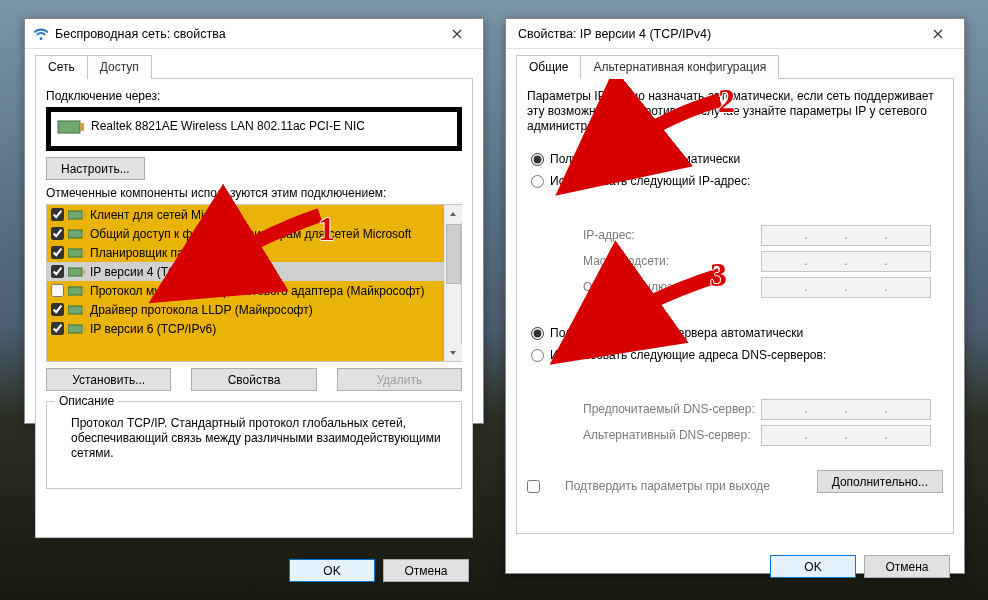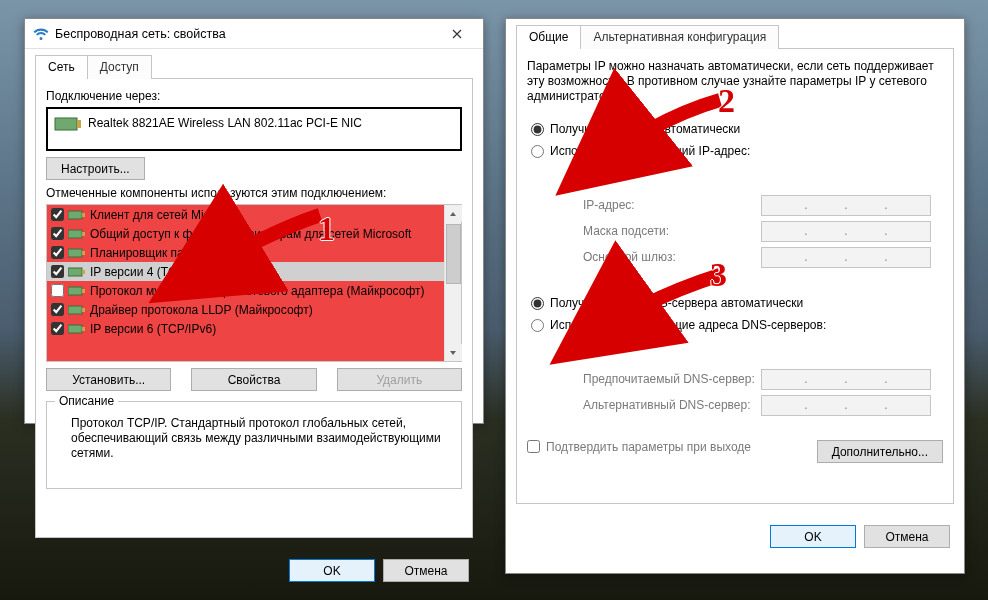--- a/index.html
+++ b/index.html
@@ -74,21 +74,21 @@
     position: relative;
     top: -1px;
     padding: 10px 10px 12px 10px;
   }
 
   .lbl { font-size:12px; color:#000; }
 
   .adapterbox {
     margin-top:4px;
     height: 44px;
-    border:2px solid #000000;
+    border:5px solid #000000;
     display:flex; align-items:flex-start;
     padding:4px 6px;
   }
   .adapter-ico { width:28px;height:22px;margin-right:6px;display:flex;align-items:center;justify-content:center; }
   .adapter-name { font-size:12px; line-height:14px; padding-top:3px; }
 
   .rightrow { display:flex; justify-content:flex-start; margin-top:6px; }
   .btn {
     min-width: 84px;
     height: 23px;
@@ -103,21 +103,21 @@
   .btn:disabled { color:#a0a0a0; }
   .btn-row { display:flex; justify-content:flex-end; gap:8px; padding:10px 14px 14px 0; }
   .btn-row-3 { display:flex; gap:20px; margin-top:6px; }
   .btn-row-3 .btn { flex:1; min-width:0; }
 
   .listframe {
     margin-top:4px;
     height: 158px;
     border:1px solid #c5c5c5;
     position:relative;
-    background:#ef4444;
+    background:#eab308;
   }
   .listinner {
     position:absolute;left:0;top:0;right:17px;bottom:0;
     overflow:hidden;
   }
   .list-item {
     height:19px;
     display:flex; align-items:center;
     padding-left:4px;
     font-size:12px;
@@ -160,21 +160,21 @@
   .ipinput {
     width: 170px; height:21px;
     border:1px solid #c5c5c5; background:#fff;
     display:flex; align-items:center; justify-content:center;
     gap:2px; color:#888;
   }
   .ipinput.disabled{background:#f3f3f3;}
   .ipinput .oct{width:30px;text-align:center;}
   .ipinput .dot{width:6px;text-align:center;}
 
-  .chk-row { display:flex; align-items:flex-start; height:23px; }
+  .chk-row { display:flex; align-items:flex-end; height:23px;gap:19px; }
   .chk-row input[type=checkbox]{width:13px;height:13px;margin:0 6px 0 0;}
   .chk-row label{font-size:12px;color:#7a7a7a;}
 
   
   .overlay { position:absolute; left:0;top:0;width:988px;height:600px; pointer-events:none; }
   .annot-num {
     position:absolute;
     font-family: "Times New Roman", serif;
     font-weight:bold;
     font-size:34px;
@@ -323,20 +323,28 @@
     </div>
   </div>
 
   <div class="btn-row">
     <button class="btn default" style="min-width:86px">OK</button>
     <button class="btn" style="min-width:86px">Отмена</button>
   </div>
 </div>
 
 <div class="window w2">
+  <div class="titlebar">
+    <span class="title" style="padding-left:4px;">Свойства: IP версии 4 (TCP/IPv4)</span>
+    <span class="xbtn">
+      <svg viewBox="0 0 10 10">
+          <path d="M1 1l8 8M9 1l-8 8" stroke="#333" stroke-width="1.2"></path>
+        </svg>
+    </span>
+  </div>
 
   <div class="tabs">
     <div class="tab active">Общие</div>
     <div class="tab inactive">Альтернативная конфигурация</div>
   </div>
 
   <div class="tabbody" style="height:456px;">
     <div class="info">Параметры IP можно назначать автоматически, если сеть поддерживает эту возможность. В противном случае узнайте параметры IP у сетевого администратора.</div>
 
     <div class="radioblock noborder" style="padding-top:0;">

